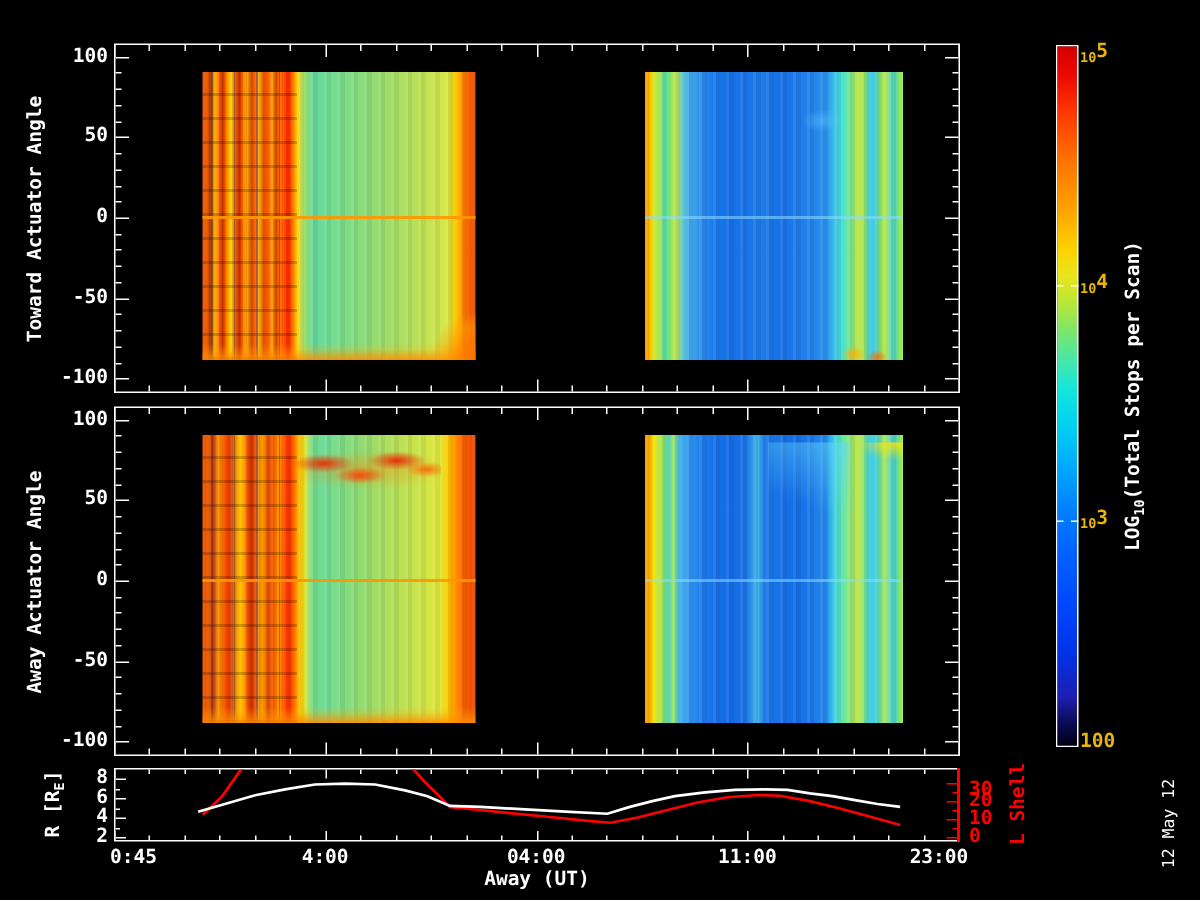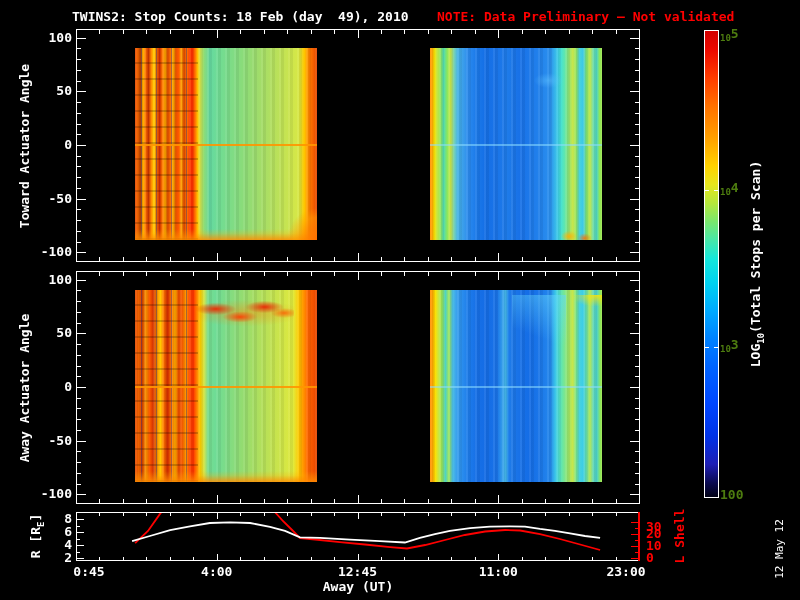--- a/index.html
+++ b/index.html
@@ -32,29 +32,27 @@
   .f-bottom-warm{background:linear-gradient(0deg,rgba(255,140,0,0.85),rgba(255,170,0,0.25) 60%,rgba(255,170,0,0) 100%);}
   .f-light-patch{background:radial-gradient(ellipse 60% 55% at 50% 50%,rgba(95,195,255,0.5),rgba(95,195,255,0) 80%);}
   .f-warm-spots{background:
      radial-gradient(ellipse 35% 45% at 30% 80%,rgba(255,175,0,0.9),rgba(255,175,0,0) 70%),
      radial-gradient(ellipse 30% 40% at 78% 90%,rgba(255,110,0,0.85),rgba(255,110,0,0) 70%);}
   .f-cyan-wedge{background:linear-gradient(200deg,rgba(100,215,250,0.55),rgba(100,215,250,0) 58%);}
   .f-yellow-corner{background:radial-gradient(ellipse 100% 95% at 85% 0%,rgba(255,230,0,0.85),rgba(255,230,0,0) 72%);}
   .zero-line{position:absolute;height:2px;}
   .cb{position:absolute;border:1px solid #fff;box-sizing:border-box;}
   .cb-grad{position:absolute;inset:0;}
-  .cb-label{position:absolute;font-weight:bold;color:#4d7c0f;white-space:nowrap;text-align:center;}
+  .cb-label{position:absolute;font-weight:bold;color:#eab308;white-space:nowrap;text-align:center;}
   svg{position:absolute;overflow:hidden;}
 </style>
 </head>
 <body>
 
 <div class="stage">
-  <span class="title-main">TWINS2: Stop Counts: 18 Feb (day  49), 2010</span>
-  <span class="title-note">NOTE: Data Preliminary – Not validated</span>
 
   <div class="panel" id="panel1" style="left:76px;top:29px;width:564px;height:233px;"></div>
   <div class="panel" id="panel2" style="left:76px;top:271px;width:564px;height:233px;"></div>
   <div class="panel" id="panel3" style="left:76px;top:512px;width:564px;height:49px;"></div>
 
   <div class="vlabel" style="left:24px;top:146px;">Toward Actuator Angle</div>
   <div class="vlabel" style="left:24px;top:388px;">Away Actuator Angle</div>
 
   <div class="vlabel" style="left:37px;top:536px;">
     <span>R [R</span><sub>E</sub><span>]</span>
@@ -351,21 +349,21 @@
     <div class="ticklabel red" style="left: 646px; top: 538.868px;">10</div>
     <div class="tick red" style="left: 631px; top: 533.685px; width: 8px; height: 1px;"></div>
     <div class="ticklabel red" style="left: 646px; top: 526.685px;">20</div>
     <div class="tick red" style="left: 631px; top: 521.503px; width: 8px; height: 1px;"></div>
     <div class="ticklabel red" style="left: 646px; top: 520px;">30</div>
     <div class="tick red" style="left: 635px; top: 551.959px; width: 4px; height: 1px;"></div>
     <div class="tick red" style="left: 635px; top: 539.777px; width: 4px; height: 1px;"></div>
     <div class="tick red" style="left: 635px; top: 527.594px; width: 4px; height: 1px;"></div>
     <div class="ticklabel" style="left: 59px; top: 565px; width: 60px; text-align: center;">0:45</div>
     <div class="ticklabel" style="left: 186.75px; top: 565px; width: 60px; text-align: center;">4:00</div>
-    <div class="ticklabel" style="left: 327.5px; top: 565px; width: 60px; text-align: center;">12:45</div>
+    <div class="ticklabel" style="left: 327.5px; top: 565px; width: 60px; text-align: center;">04:00</div>
     <div class="ticklabel" style="left: 468.25px; top: 565px; width: 60px; text-align: center;">11:00</div>
     <div class="ticklabel" style="left: 596px; top: 565px; width: 60px; text-align: center;">23:00</div>
     <svg width="562" height="47" viewBox="0 0 562 47" style="left: 77px; top: 513px;">
       <polyline points="58.1,30.1 71.0,18.0 83.0,0.9 86.0,-3.1" fill="none" stroke="#ff0000" stroke-width="1.8"></polyline>
       <polyline points="197.9,-1.0 205.9,8.0 215.1,17.0 223.0,25.1 238.0,26.5 262.9,29.1 288.0,31.5 313.1,34.1 330.0,35.5 348.1,32.0 368.0,27.0 387.9,22.0 408.1,18.5 428.1,17.0 443.1,17.5 463.0,21.1 482.9,26.0 503.1,31.5 523.1,37.0" fill="none" stroke="#ff0000" stroke-width="1.8"></polyline>
       <polyline points="55.1,28.2 72.9,23.0 93.1,17.2 113.0,13.3 132.9,10.0 153.1,9.4 173.1,10.0 193.0,13.9 208.0,17.8 223.0,24.3 243.0,24.9 273.0,26.6 303.0,28.2 327.9,29.5 342.9,24.9 357.9,21.1 372.9,17.8 393.1,15.2 413.0,13.6 433.0,13.3 448.0,13.6 463.0,15.9 478.0,17.8 493.0,20.4 508.0,23.0 523.1,24.9" fill="none" stroke="#ffffff" stroke-width="1.8"></polyline>
     </svg>
     <div class="cb-label" style="left: 720px; top: 26px;"><span style="font-size: 9px;">10</span><span style="font-size: 13px; vertical-align: 3px;">5</span></div>
     <div class="tick" style="left: 704px; top: 189.838px; width: 5px; height: 1px;"></div>
     <div class="tick" style="left: 714px; top: 189.838px; width: 5px; height: 1px;"></div>

